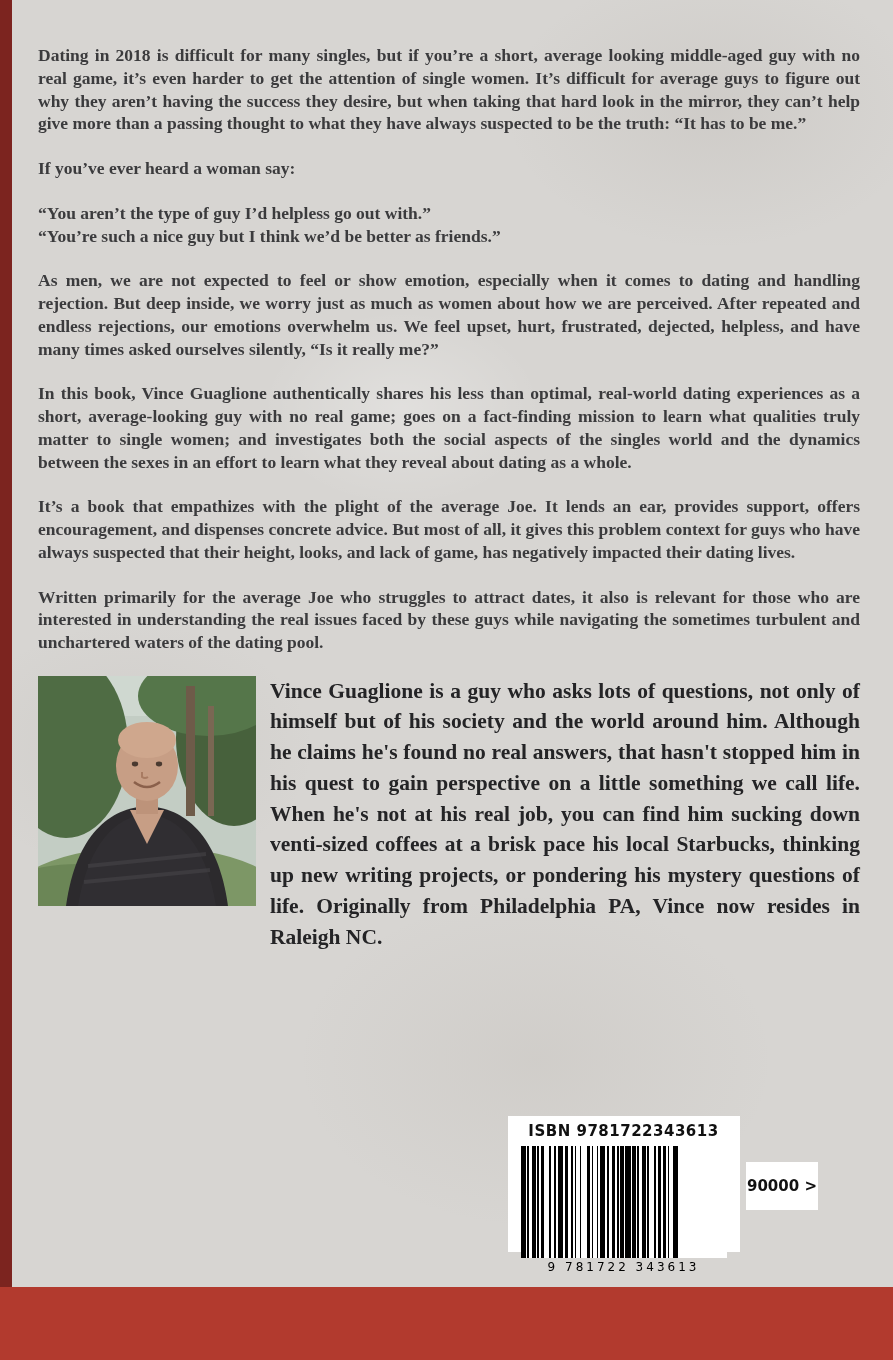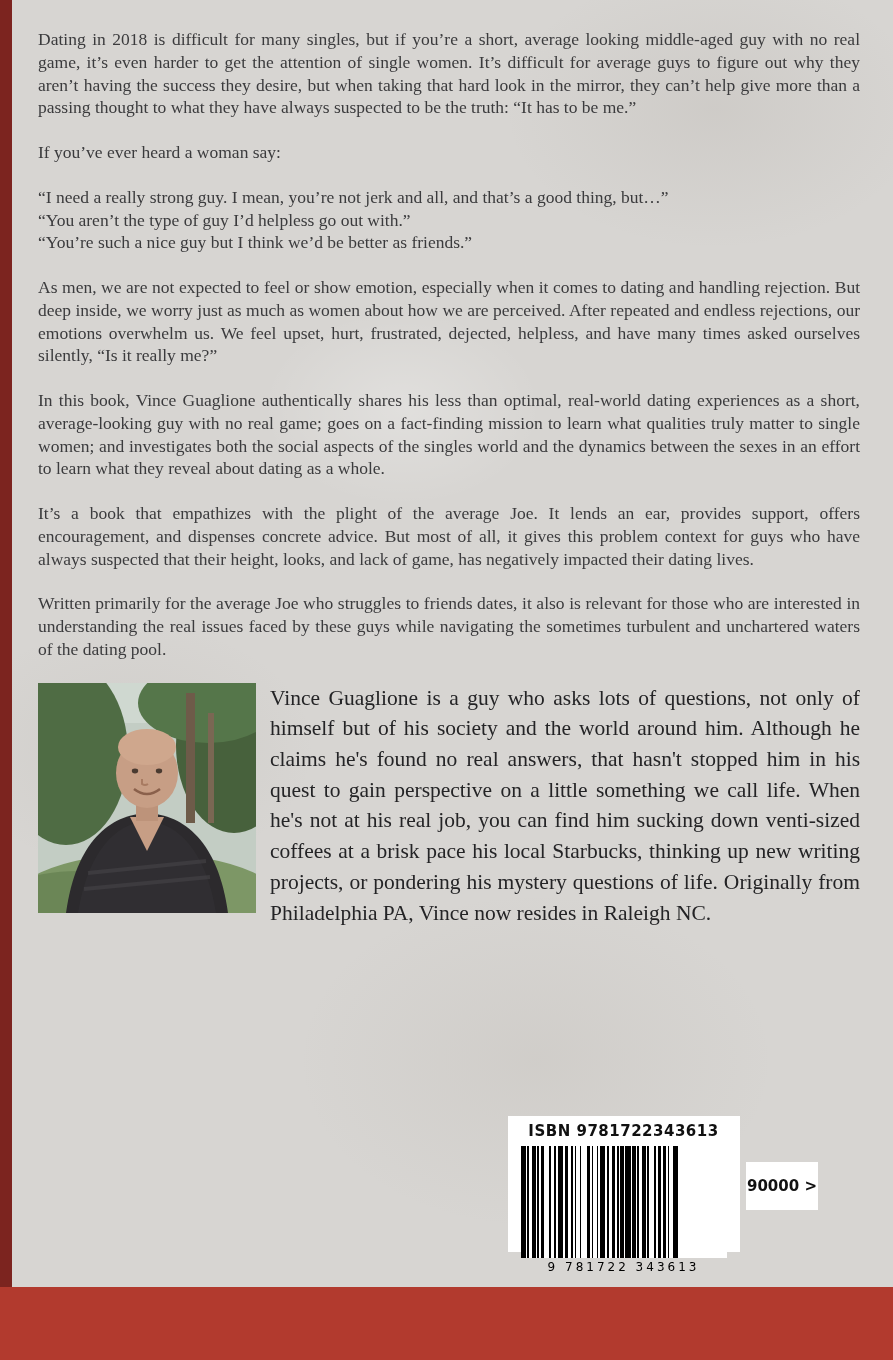--- a/index.html
+++ b/index.html
@@ -30,21 +30,22 @@
   .bottom-band {
     position: absolute;
     left: 0; bottom: 0;
     width: 100%; height: 73px;
     background: var(--band, #b23a2e);
     z-index: 3;
   }
   .content {
     position: relative;
     z-index: 1;
-    padding: 28px 33px 0 38px;
+    padding: 44px 33px 0 38px;
+    font-weight: bold;
   }
   .para {
     font-size: 17.5px;
     line-height: 1.3;
     text-align: justify;
     margin: 0 0 22px 0;
   }
   .line {
     font-size: 17.5px;
     line-height: 1.3;
@@ -131,34 +132,33 @@
 <div class="left-stripe"></div>
 <div class="bottom-band"></div>
 
 <div class="content">
 
   <p class="para">Dating in 2018 is difficult for many singles, but if you’re a short, average looking middle-aged guy with no real game, it’s even harder to get the attention of single women. It’s difficult for average guys to figure out why they aren’t having the success they desire, but when taking that hard look in the mirror, they can’t help give more than a passing thought to what they have always suspected to be the truth: “It has to be me.”</p>
 
   <p class="para">If you’ve ever heard a woman say:</p>
 
   <div class="quotes-block">
-    <p class="line">“I need a really strong guy.  I mean, you’re not jerk and all, and that’s a good thing, but…”</p>
     <p class="line">“You aren’t the type of guy I’d helpless go out with.”</p>
     <p class="line">“You’re such a nice guy but I think we’d be better as friends.”</p>
   </div>
 
 
   <p class="para">As men, we are not expected to feel or show emotion, especially when it comes to dating and handling rejection. But deep inside, we worry just as much as women about how we are perceived. After repeated and endless rejections, our emotions overwhelm us. We feel upset, hurt, frustrated, dejected, helpless, and have many times asked ourselves silently, “Is it really me?”</p>
 
 
   <p class="para">In this book, Vince Guaglione authentically shares his less than optimal, real-world dating experiences as a short, average-looking guy with no real game; goes on a fact-finding mission to learn what qualities truly matter to single women; and investigates both the social aspects of the singles world and the dynamics between the sexes in an effort to learn what they reveal about dating as a whole.</p>
 
   <p class="para">It’s a book that empathizes with the plight of the average Joe. It lends an ear, provides support, offers encouragement, and dispenses concrete advice. But most of all, it gives this problem context for guys who have always suspected that their height, looks, and lack of game, has negatively impacted their dating lives.</p>
 
-  <p class="para">Written primarily for the average Joe who struggles to friends dates, it also is relevant for those who are interested in understanding the real issues faced by these guys while navigating the sometimes turbulent and unchartered waters of the dating pool.</p>
+  <p class="para">Written primarily for the average Joe who struggles to attract dates, it also is relevant for those who are interested in understanding the real issues faced by these guys while navigating the sometimes turbulent and unchartered waters of the dating pool.</p>
 
   <div class="author-row">
     <div class="author-photo-frame">
       <svg viewBox="0 0 218 230" width="218" height="230" xmlns="http://www.w3.org/2000/svg">
         <rect width="218" height="230" fill="#c3cdc4"></rect>
         <rect x="0" y="0" width="218" height="40" fill="#cfd8d0"></rect>
         <ellipse cx="28" cy="70" rx="62" ry="92" fill="#4f6c44"></ellipse>
         <ellipse cx="196" cy="62" rx="58" ry="88" fill="#47613c"></ellipse>
         <ellipse cx="170" cy="20" rx="70" ry="40" fill="#55764a"></ellipse>
         <rect x="148" y="10" width="9" height="130" fill="#6e5b49"></rect>

